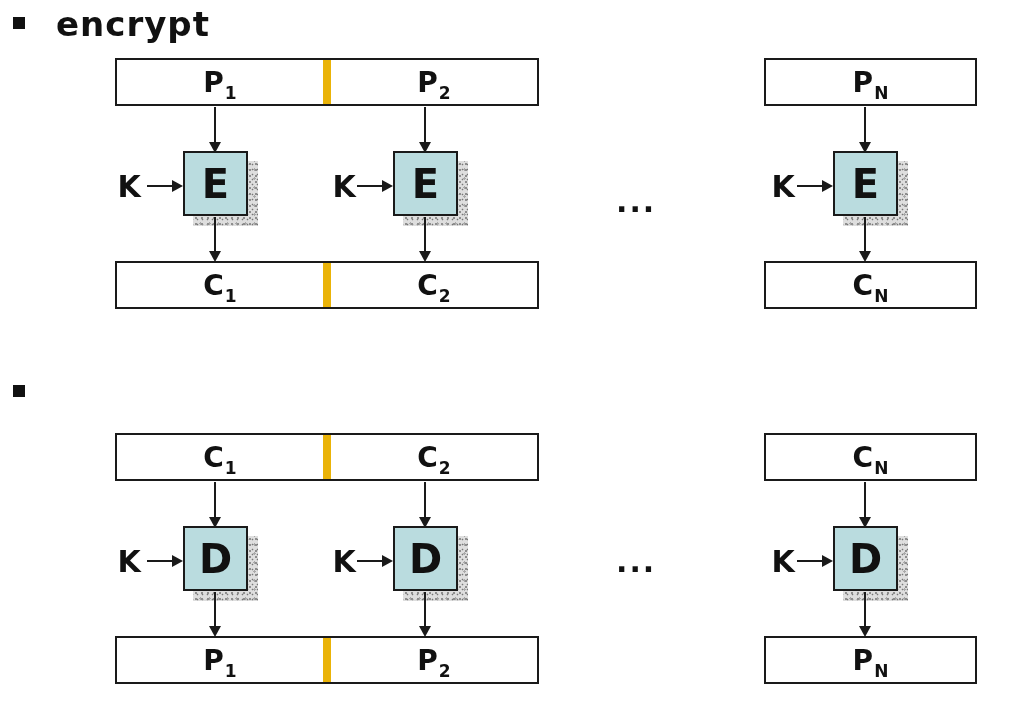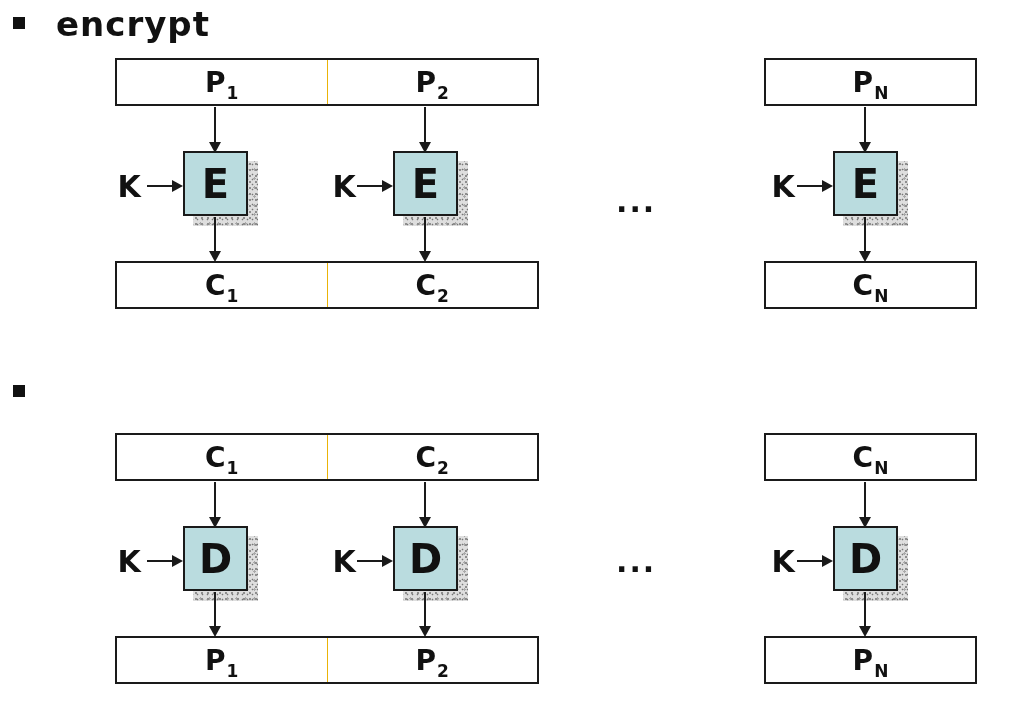--- a/index.html
+++ b/index.html
@@ -15,21 +15,21 @@
   .sec-decrypt .hdr-bullet{top:6px;}
   .sec-decrypt .hdr-title{top:-7px;}
 
   
   .row{position:absolute;height:48px;box-sizing:border-box;border:2px solid #1a1a1a;background:#fff;display:flex;}
   .row-combined{left:115px;width:424px;}
   .row-single{left:764px;width:213px;}
   .row-top{top:54px;}
   .row-bottom{top:257px;}
   .cell{flex:1;display:flex;align-items:center;justify-content:center;}
-  .cell-left{border-right:1px solid #eab308;}
+  .cell-left{border-right:8px solid #eab308;}
   .blabel{font-size:28px;font-weight:bold;white-space:nowrap;}
   .bsub{font-size:17px;font-weight:bold;position:relative;top:7px;margin-left:1px;}
 
   
   .shadow{position:absolute;top:157px;width:65px;height:65px;
     background-color:#dedede;
     background-image:
       radial-gradient(#8e8e8e 1px, transparent 1.4px),
       radial-gradient(#a8a8a8 1px, transparent 1.4px),
       radial-gradient(#777777 0.7px, transparent 1.1px);

